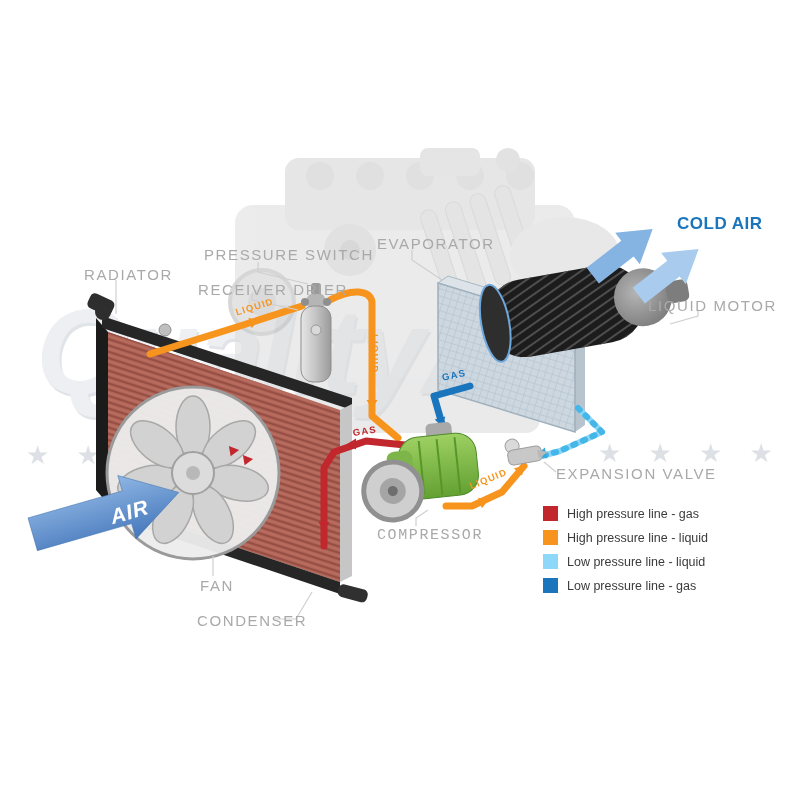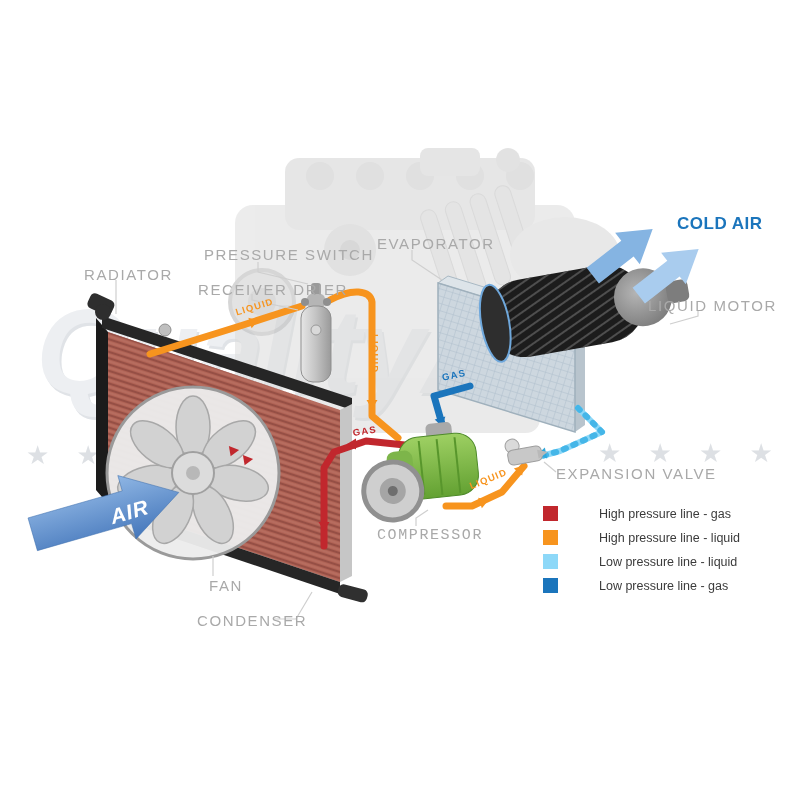--- a/index.html
+++ b/index.html
@@ -14,21 +14,21 @@
   .plabel{position:absolute;font-size:15px;letter-spacing:1.6px;color:#a9a9a9;white-space:nowrap;}
   .coldair{position:absolute;left:629px;top:214px;font-size:17px;font-weight:800;letter-spacing:.5px;
     color:#1b75bc;white-space:nowrap;margin-left:48px;}
   .airlabel{position:absolute;left:110px;top:500px;font-size:21px;font-weight:800;font-style:italic;
     color:#ffffff;letter-spacing:1px;transform:rotate(-16deg);white-space:nowrap;}
   .pipelabel{position:absolute;font-size:9.5px;font-weight:700;letter-spacing:1.2px;white-space:nowrap;}
   .pl-orange{color:#f7941e}.pl-red{color:#c1272d}.pl-blue{color:#1b75bc}
   .rot{transform-origin:0 0;}
   
   .legend{position:absolute;left:543px;top:506px;}
-  .legend-row{display:flex;align-items:center;margin-bottom:9px;gap:32px;}
+  .legend-row{display:flex;align-items:center;margin-bottom:9px;}
   .swatch{width:15px;height:15px;margin-right:9px;flex:0 0 auto;}
   .legend-label{font-size:12.5px;color:#3b3b3b;white-space:nowrap;}
 </style>
 </head>
 <body>
 
 <div class="stage">
 
   <div class="wm-text">QualityAir</div>
   <div class="wm-stars" style="left:26px;top:440px;">★ ★ ★</div>
@@ -224,21 +224,21 @@
     </g>
   </svg>
 
   <div class="plabel" style="left:84px;top:266px;">RADIATOR</div>
   <div class="plabel" style="left:204px;top:246px;">PRESSURE SWITCH</div>
   <div class="plabel" style="left:198px;top:281px;">RECEIVER DRIER</div>
   <div class="plabel" style="left:377px;top:235px;">EVAPORATOR</div>
   <div class="plabel" style="left:648px;top:297px;">LIQUID MOTOR</div>
   <div class="plabel" style="left:556px;top:465px;">EXPANSION VALVE</div>
   <div class="plabel" style="left:377px;top:527px;font-family:Liberation Mono, monospace;">COMPRESSOR</div>
-  <div class="plabel" style="left:200px;top:577px;margin-left:9px;">FAN</div>
+  <div class="plabel" style="left:200px;top:577px;">FAN</div>
   <div class="plabel" style="left:197px;top:612px;">CONDENSER</div>
 
   <div class="coldair">COLD AIR</div>
   <div class="airlabel">AIR</div>
 
   <div class="pipelabel pl-orange rot" style="left:234px;top:307px;transform:rotate(-17deg);">LIQUID</div>
   <div class="pipelabel pl-orange rot" style="left:381px;top:334px;transform:rotate(90deg);">LIQUID</div>
   <div class="pipelabel pl-blue rot" style="left:441px;top:372px;transform:rotate(-12deg);">GAS</div>
   <div class="pipelabel pl-red rot" style="left:352px;top:427px;transform:rotate(-8deg);">GAS</div>
   <div class="pipelabel pl-orange rot" style="left:468px;top:481px;transform:rotate(-22deg);">LIQUID</div>

